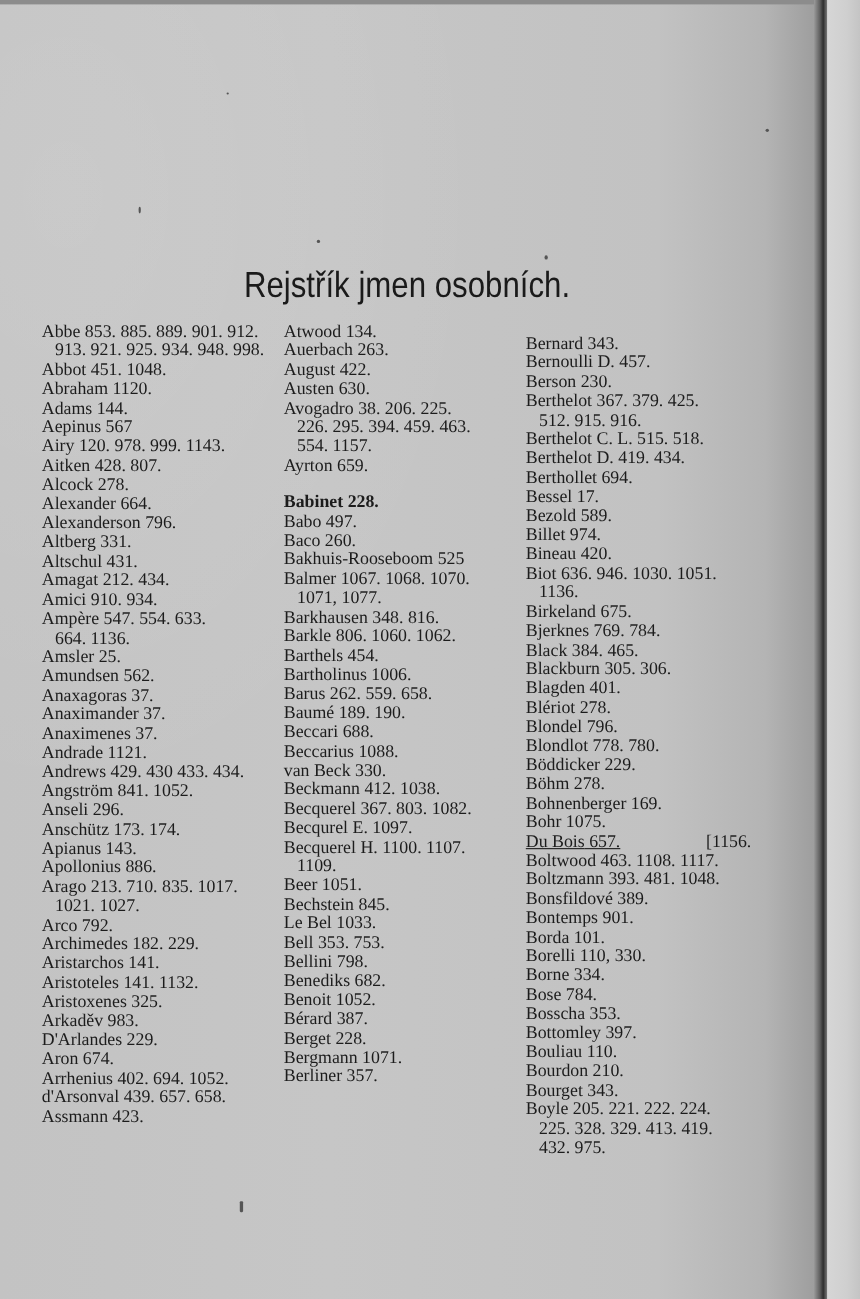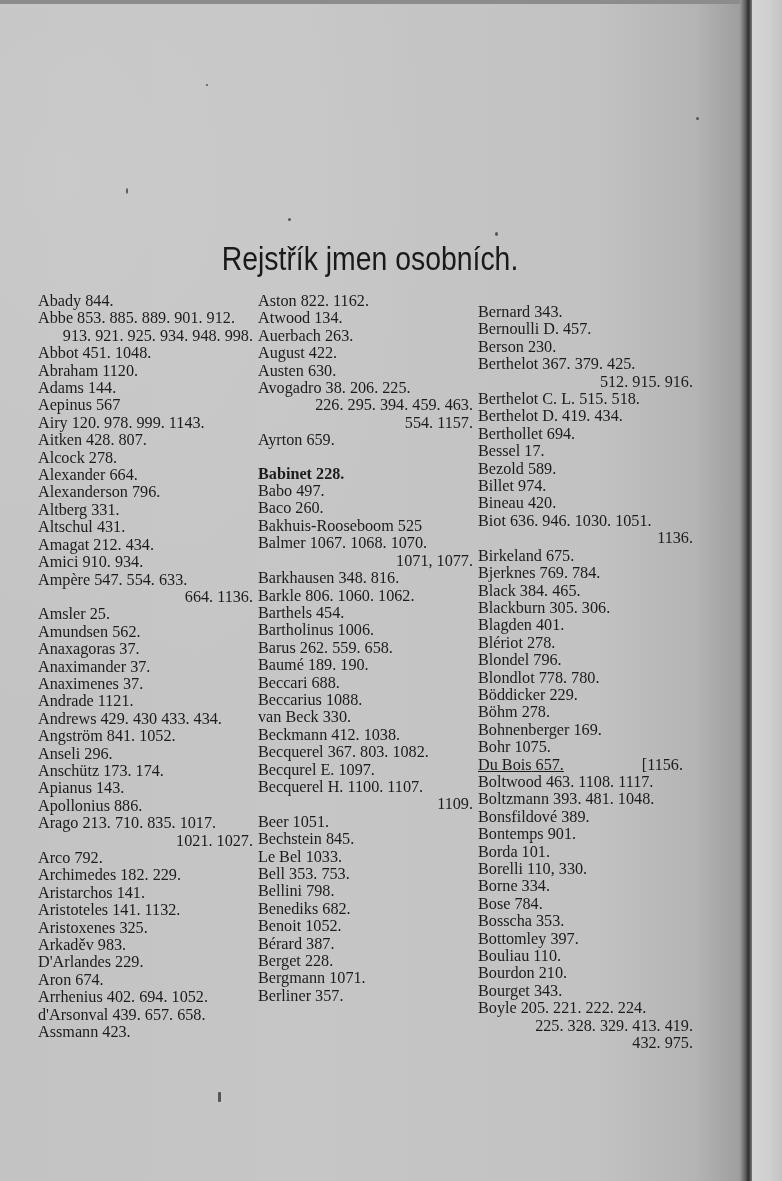--- a/index.html
+++ b/index.html
@@ -73,39 +73,37 @@
     .col-3 { left: 478px; width: 215px; top: 304px; }
     .entry {
       display: block;
       white-space: nowrap;
     }
     .entry .name { }
     .entry .pages { }
     .entry .cont {
       display: block;
       padding-left: 12px;
-      text-align: right;
     }
     .entry.gap { margin-top: 16px; font-weight: bold; }
     .speck {
       position: absolute;
       background: #555;
       border-radius: 50%;
     }
   </style>
 </head>
 <body>
 
 <div class="page">
   <div class="top-edge"></div>
 
   <h1 class="title">Rejstřík jmen osobních.</h1>
 
   <div class="col col-1">
-      <span class="entry"><span class="name">Abady</span><span class="pages"> 844.</span></span>
       <span class="entry"><span class="name">Abbe</span><span class="pages"> 853. 885. 889. 901. 912.</span><span class="cont">913. 921. 925. 934. 948. 998.</span></span>
       <span class="entry"><span class="name">Abbot</span><span class="pages"> 451. 1048.</span></span>
       <span class="entry"><span class="name">Abraham</span><span class="pages"> 1120.</span></span>
       <span class="entry"><span class="name">Adams</span><span class="pages"> 144.</span></span>
       <span class="entry"><span class="name">Aepinus</span><span class="pages"> 567</span></span>
       <span class="entry"><span class="name">Airy</span><span class="pages"> 120. 978. 999. 1143.</span></span>
       <span class="entry"><span class="name">Aitken</span><span class="pages"> 428. 807.</span></span>
       <span class="entry"><span class="name">Alcock</span><span class="pages"> 278.</span></span>
       <span class="entry"><span class="name">Alexander</span><span class="pages"> 664.</span></span>
       <span class="entry"><span class="name">Alexanderson</span><span class="pages"> 796.</span></span>
@@ -133,21 +131,20 @@
       <span class="entry"><span class="name">Aristoteles</span><span class="pages"> 141. 1132.</span></span>
       <span class="entry"><span class="name">Aristoxenes</span><span class="pages"> 325.</span></span>
       <span class="entry"><span class="name">Arkaděv</span><span class="pages"> 983.</span></span>
       <span class="entry"><span class="name">D'Arlandes</span><span class="pages"> 229.</span></span>
       <span class="entry"><span class="name">Aron</span><span class="pages"> 674.</span></span>
       <span class="entry"><span class="name">Arrhenius</span><span class="pages"> 402. 694. 1052.</span></span>
       <span class="entry"><span class="name">d'Arsonval</span><span class="pages"> 439. 657. 658.</span></span>
       <span class="entry"><span class="name">Assmann</span><span class="pages"> 423.</span></span>
     </div>
   <div class="col col-2">
-      <span class="entry"><span class="name">Aston</span><span class="pages"> 822. 1162.</span></span>
       <span class="entry"><span class="name">Atwood</span><span class="pages"> 134.</span></span>
       <span class="entry"><span class="name">Auerbach</span><span class="pages"> 263.</span></span>
       <span class="entry"><span class="name">August</span><span class="pages"> 422.</span></span>
       <span class="entry"><span class="name">Austen</span><span class="pages"> 630.</span></span>
       <span class="entry"><span class="name">Avogadro</span><span class="pages"> 38. 206. 225.</span><span class="cont">226. 295. 394. 459. 463.</span><span class="cont">554. 1157.</span></span>
       <span class="entry"><span class="name">Ayrton</span><span class="pages"> 659.</span></span>
       <span class="entry gap"><span class="name">Babinet</span><span class="pages"> 228.</span></span>
       <span class="entry"><span class="name">Babo</span><span class="pages"> 497.</span></span>
       <span class="entry"><span class="name">Baco</span><span class="pages"> 260.</span></span>
       <span class="entry"><span class="name">Bakhuis-Rooseboom</span><span class="pages"> 525</span></span>

